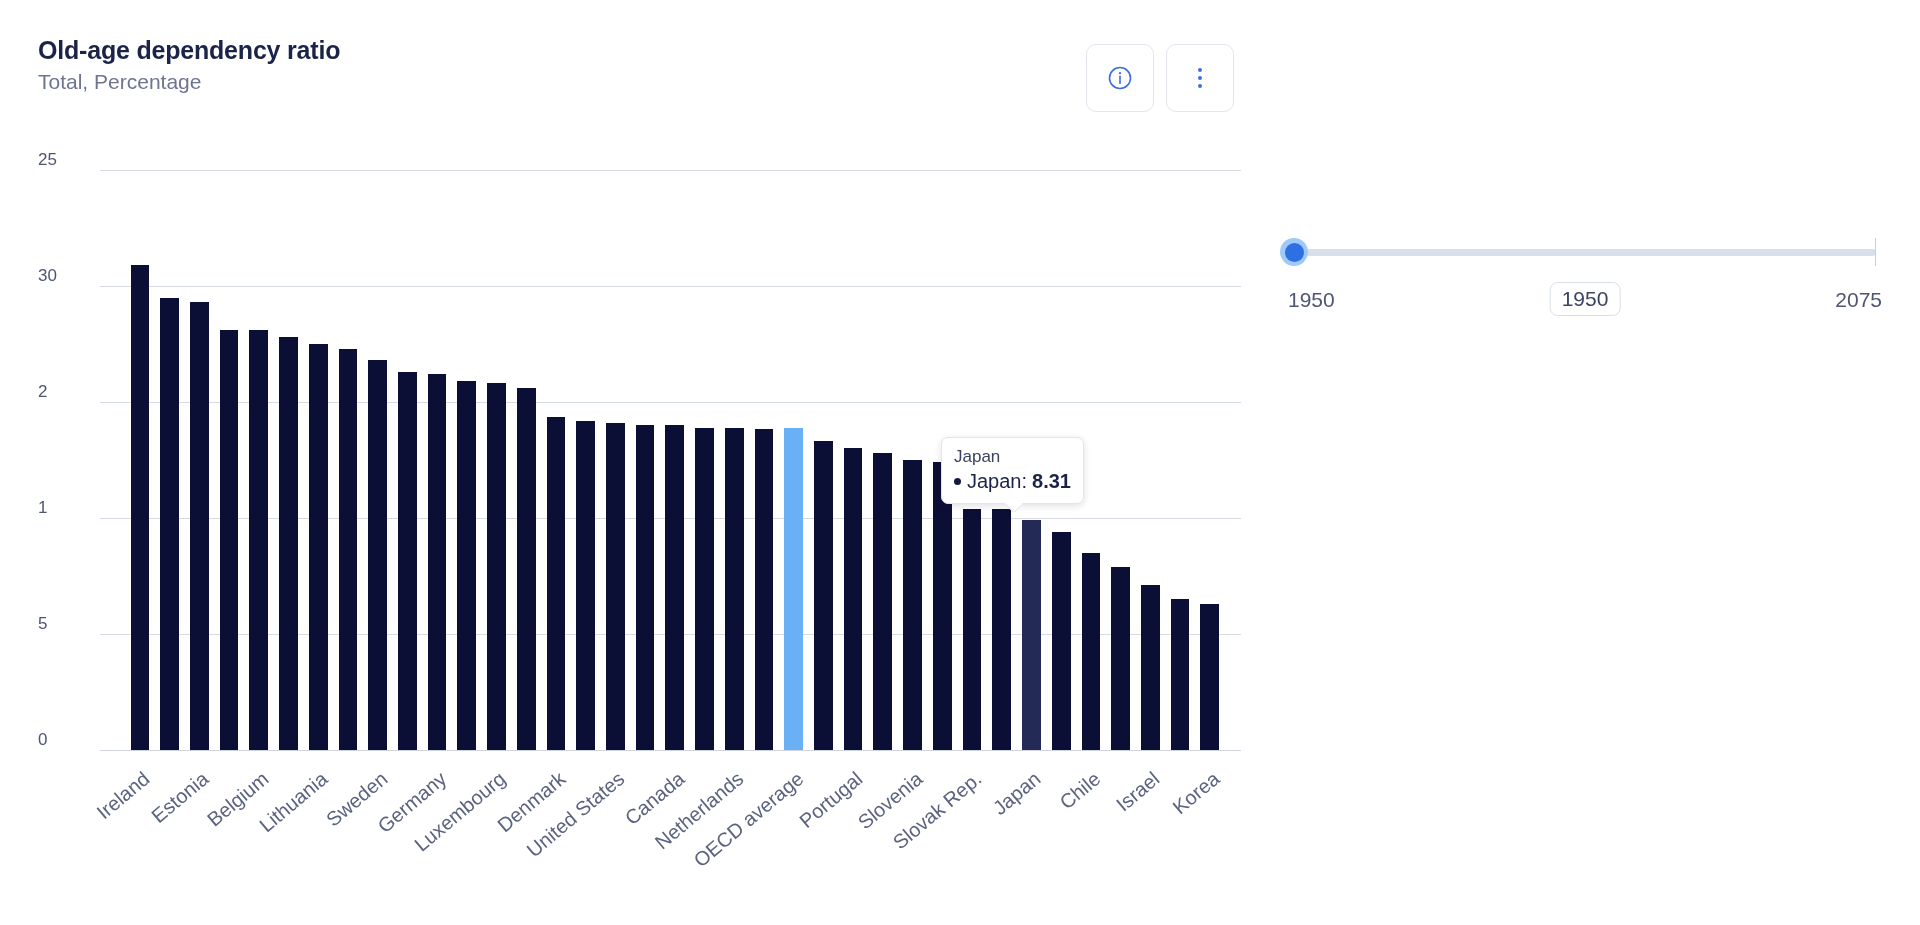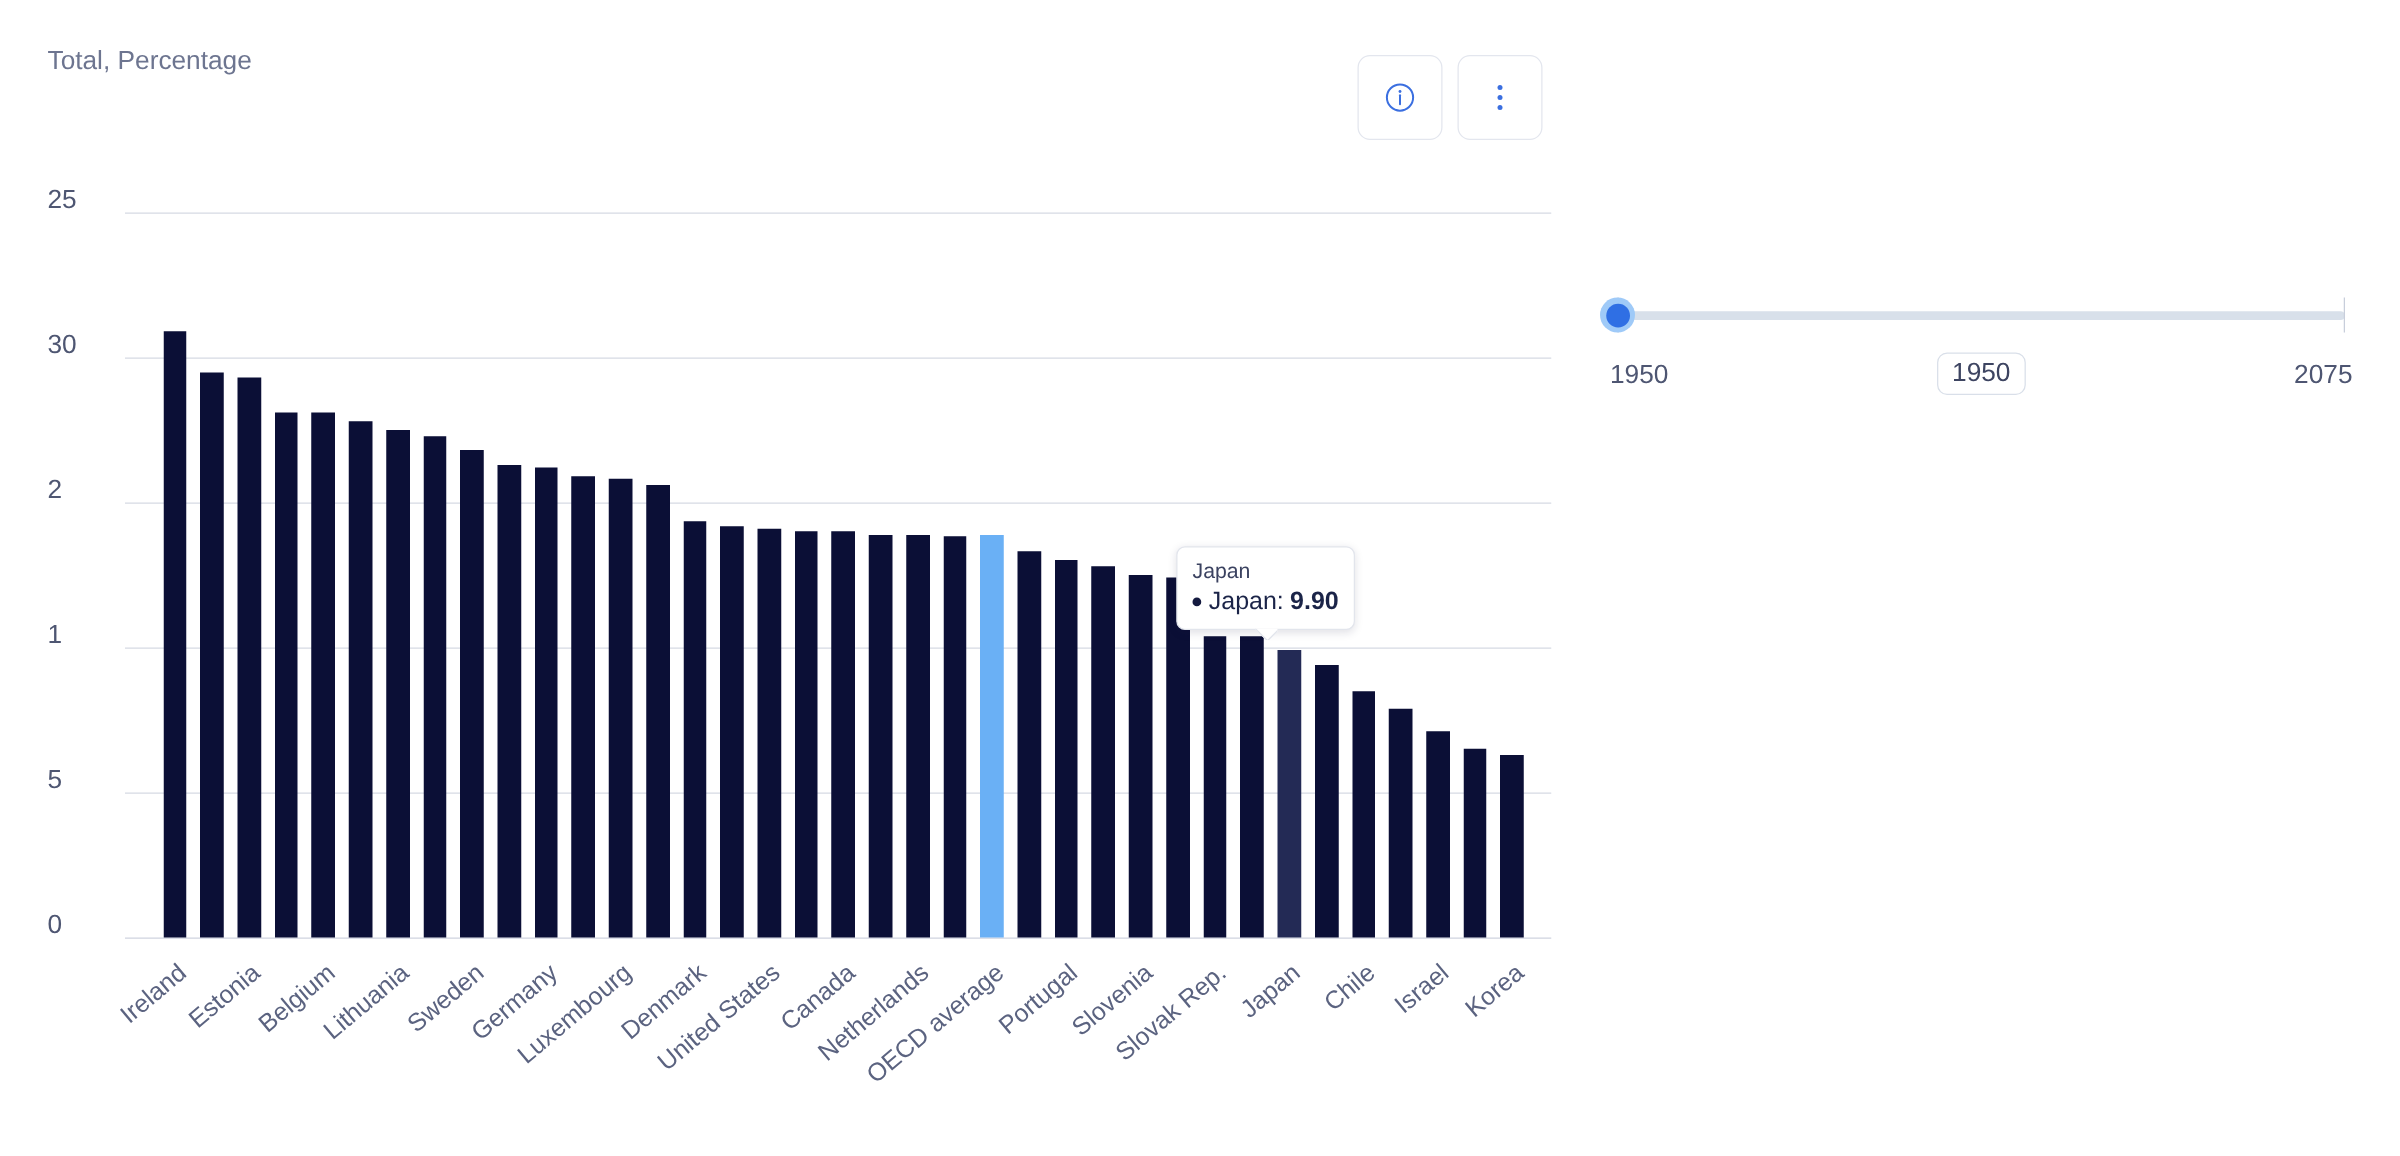--- a/index.html
+++ b/index.html
@@ -196,21 +196,21 @@
     right: 0;
     height: 1px;
     background: #d6dae4;
   }
   .gridline.baseline { background: #cfd4df; }
   .ytick {
     position: absolute;
     left: 0;
     width: 52px;
     text-align: left;
-    font-size: 21px;
+    font-size: 17px;
     color: #4e5672;
     transform: translateY(-50%);
   }
   .bars {
     position: absolute;
     left: 87px;
     top: 0;
     right: 16px;
     bottom: 0;
     display: flex;
@@ -311,20 +311,21 @@
     border: 1px solid #e2e5ec;
     transform: rotate(45deg);
   }
 </style>
 </head>
 <body>
 
 <div id="app">
 
   <div class="chart-header">
+    <h1 class="chart-title">Old-age dependency ratio</h1>
     <div class="chart-subtitle">Total, Percentage</div>
   </div>
 
   <div class="header-actions">
     <button class="icon-btn">
       <span>
         <svg width="26" height="26" viewBox="0 0 26 26" fill="none">
           <circle cx="13" cy="13" r="10.5" stroke="#3b6fe0" stroke-width="1.6"></circle>
           <circle cx="13" cy="8.2" r="1.15" fill="#3b6fe0"></circle>
           <path d="M13 11.2v7.2" stroke="#3b6fe0" stroke-width="1.6" stroke-linecap="round"></path>
@@ -564,18 +565,18 @@
           <span class="xlabel">Korea</span>
         </div>
       </div>
   </div>
 
   <div class="tooltip">
     <div class="tooltip-title">Japan</div>
     <div class="tooltip-row">
       <span class="tooltip-dot"></span>
       <span class="tooltip-label">Japan:</span>
-      <span class="tooltip-value">9.90</span>
+      <span class="tooltip-value">8.31</span>
     </div>
     <div class="tooltip-arrow"></div>
   </div>
 
 </div>
 
 </body></html>

